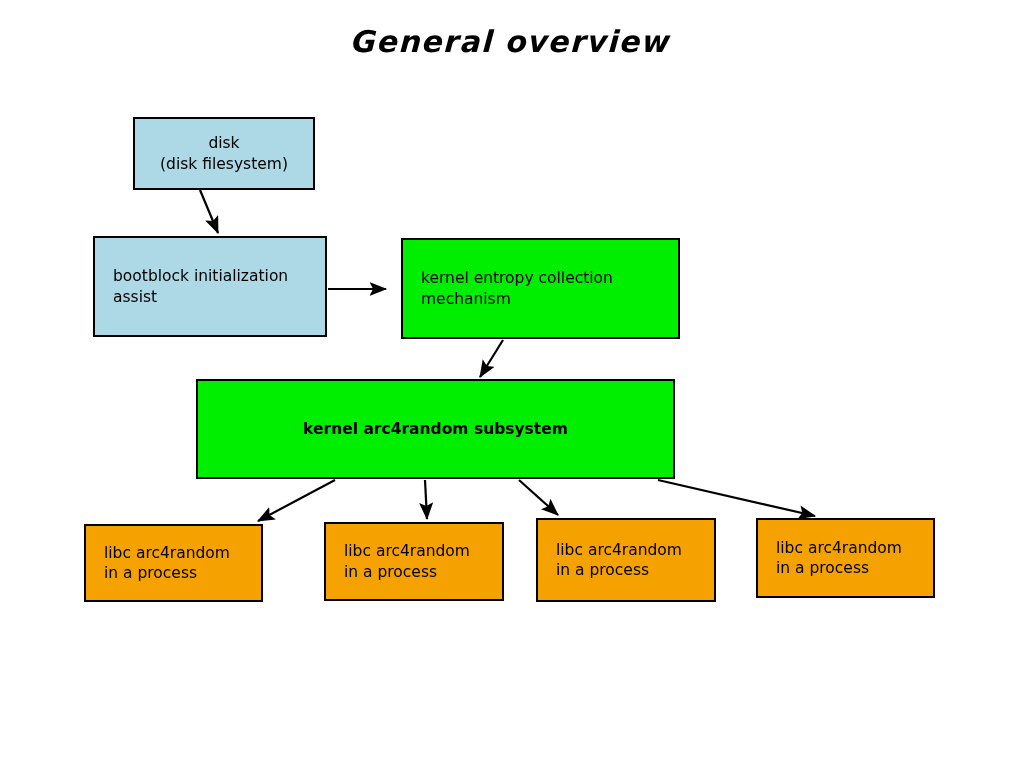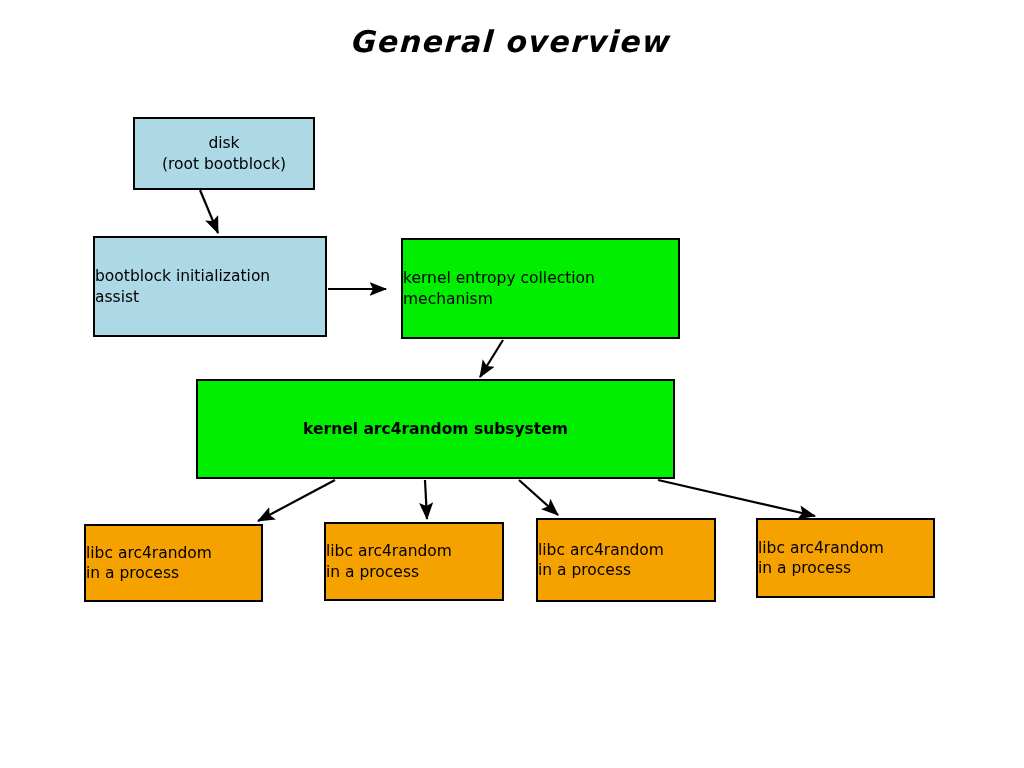--- a/index.html
+++ b/index.html
@@ -43,20 +43,21 @@
     justify-content: center;
     white-space: pre-line;
   }
   .node.align-center {
     align-items: center;
     text-align: center;
   }
   .node.align-left {
     align-items: flex-start;
     text-align: left;
+    padding-left: 18px;
   }
   .node .node-label {
     display: block;
   }
   svg#edges {
     position: absolute;
     left: 0;
     top: 0;
     width: 1024px;
     height: 768px;
@@ -82,21 +83,21 @@
         <line x1="503" y1="340" x2="480" y2="377" stroke="#000000" marker-end="url(#arrowhead)"></line>
         <line x1="335" y1="480" x2="258" y2="521" stroke="#000000" marker-end="url(#arrowhead)"></line>
         <line x1="425" y1="480" x2="427" y2="519" stroke="#000000" marker-end="url(#arrowhead)"></line>
         <line x1="519" y1="480" x2="558" y2="515" stroke="#000000" marker-end="url(#arrowhead)"></line>
         <line x1="658" y1="480" x2="815" y2="516" stroke="#000000" marker-end="url(#arrowhead)"></line>
       </g>
   </svg>
 
   <div id="node-layer">
       <div class="node align-center" style="left: 133px; top: 117px; width: 182px; height: 73px; background: rgb(173, 216, 230); border-color: rgb(0, 0, 0);"><span class="node-label">disk
-(root bootblock)</span></div>
+(disk filesystem)</span></div>
       <div class="node align-left" style="left: 93px; top: 236px; width: 234px; height: 101px; background: rgb(173, 216, 230); border-color: rgb(0, 0, 0);"><span class="node-label">bootblock initialization
 assist</span></div>
       <div class="node align-left" style="left: 389px; top: 238px; width: 279px; height: 101px; background: rgb(0, 238, 0); border-color: rgb(0, 0, 0); margin-left: 12px;"><span class="node-label">kernel entropy collection
 mechanism</span></div>
       <div class="node align-center" style="left: 196px; top: 379px; width: 479px; height: 100px; background: rgb(0, 238, 0); border-color: rgb(0, 0, 0); font-weight: bold;"><span class="node-label">kernel arc4random subsystem</span></div>
       <div class="node align-left" style="left: 84px; top: 524px; width: 179px; height: 78px; background: rgb(245, 162, 0); border-color: rgb(0, 0, 0);"><span class="node-label">libc arc4random
 in a process</span></div>
       <div class="node align-left" style="left: 324px; top: 522px; width: 180px; height: 79px; background: rgb(245, 162, 0); border-color: rgb(0, 0, 0);"><span class="node-label">libc arc4random
 in a process</span></div>
       <div class="node align-left" style="left: 536px; top: 518px; width: 180px; height: 84px; background: rgb(245, 162, 0); border-color: rgb(0, 0, 0);"><span class="node-label">libc arc4random

